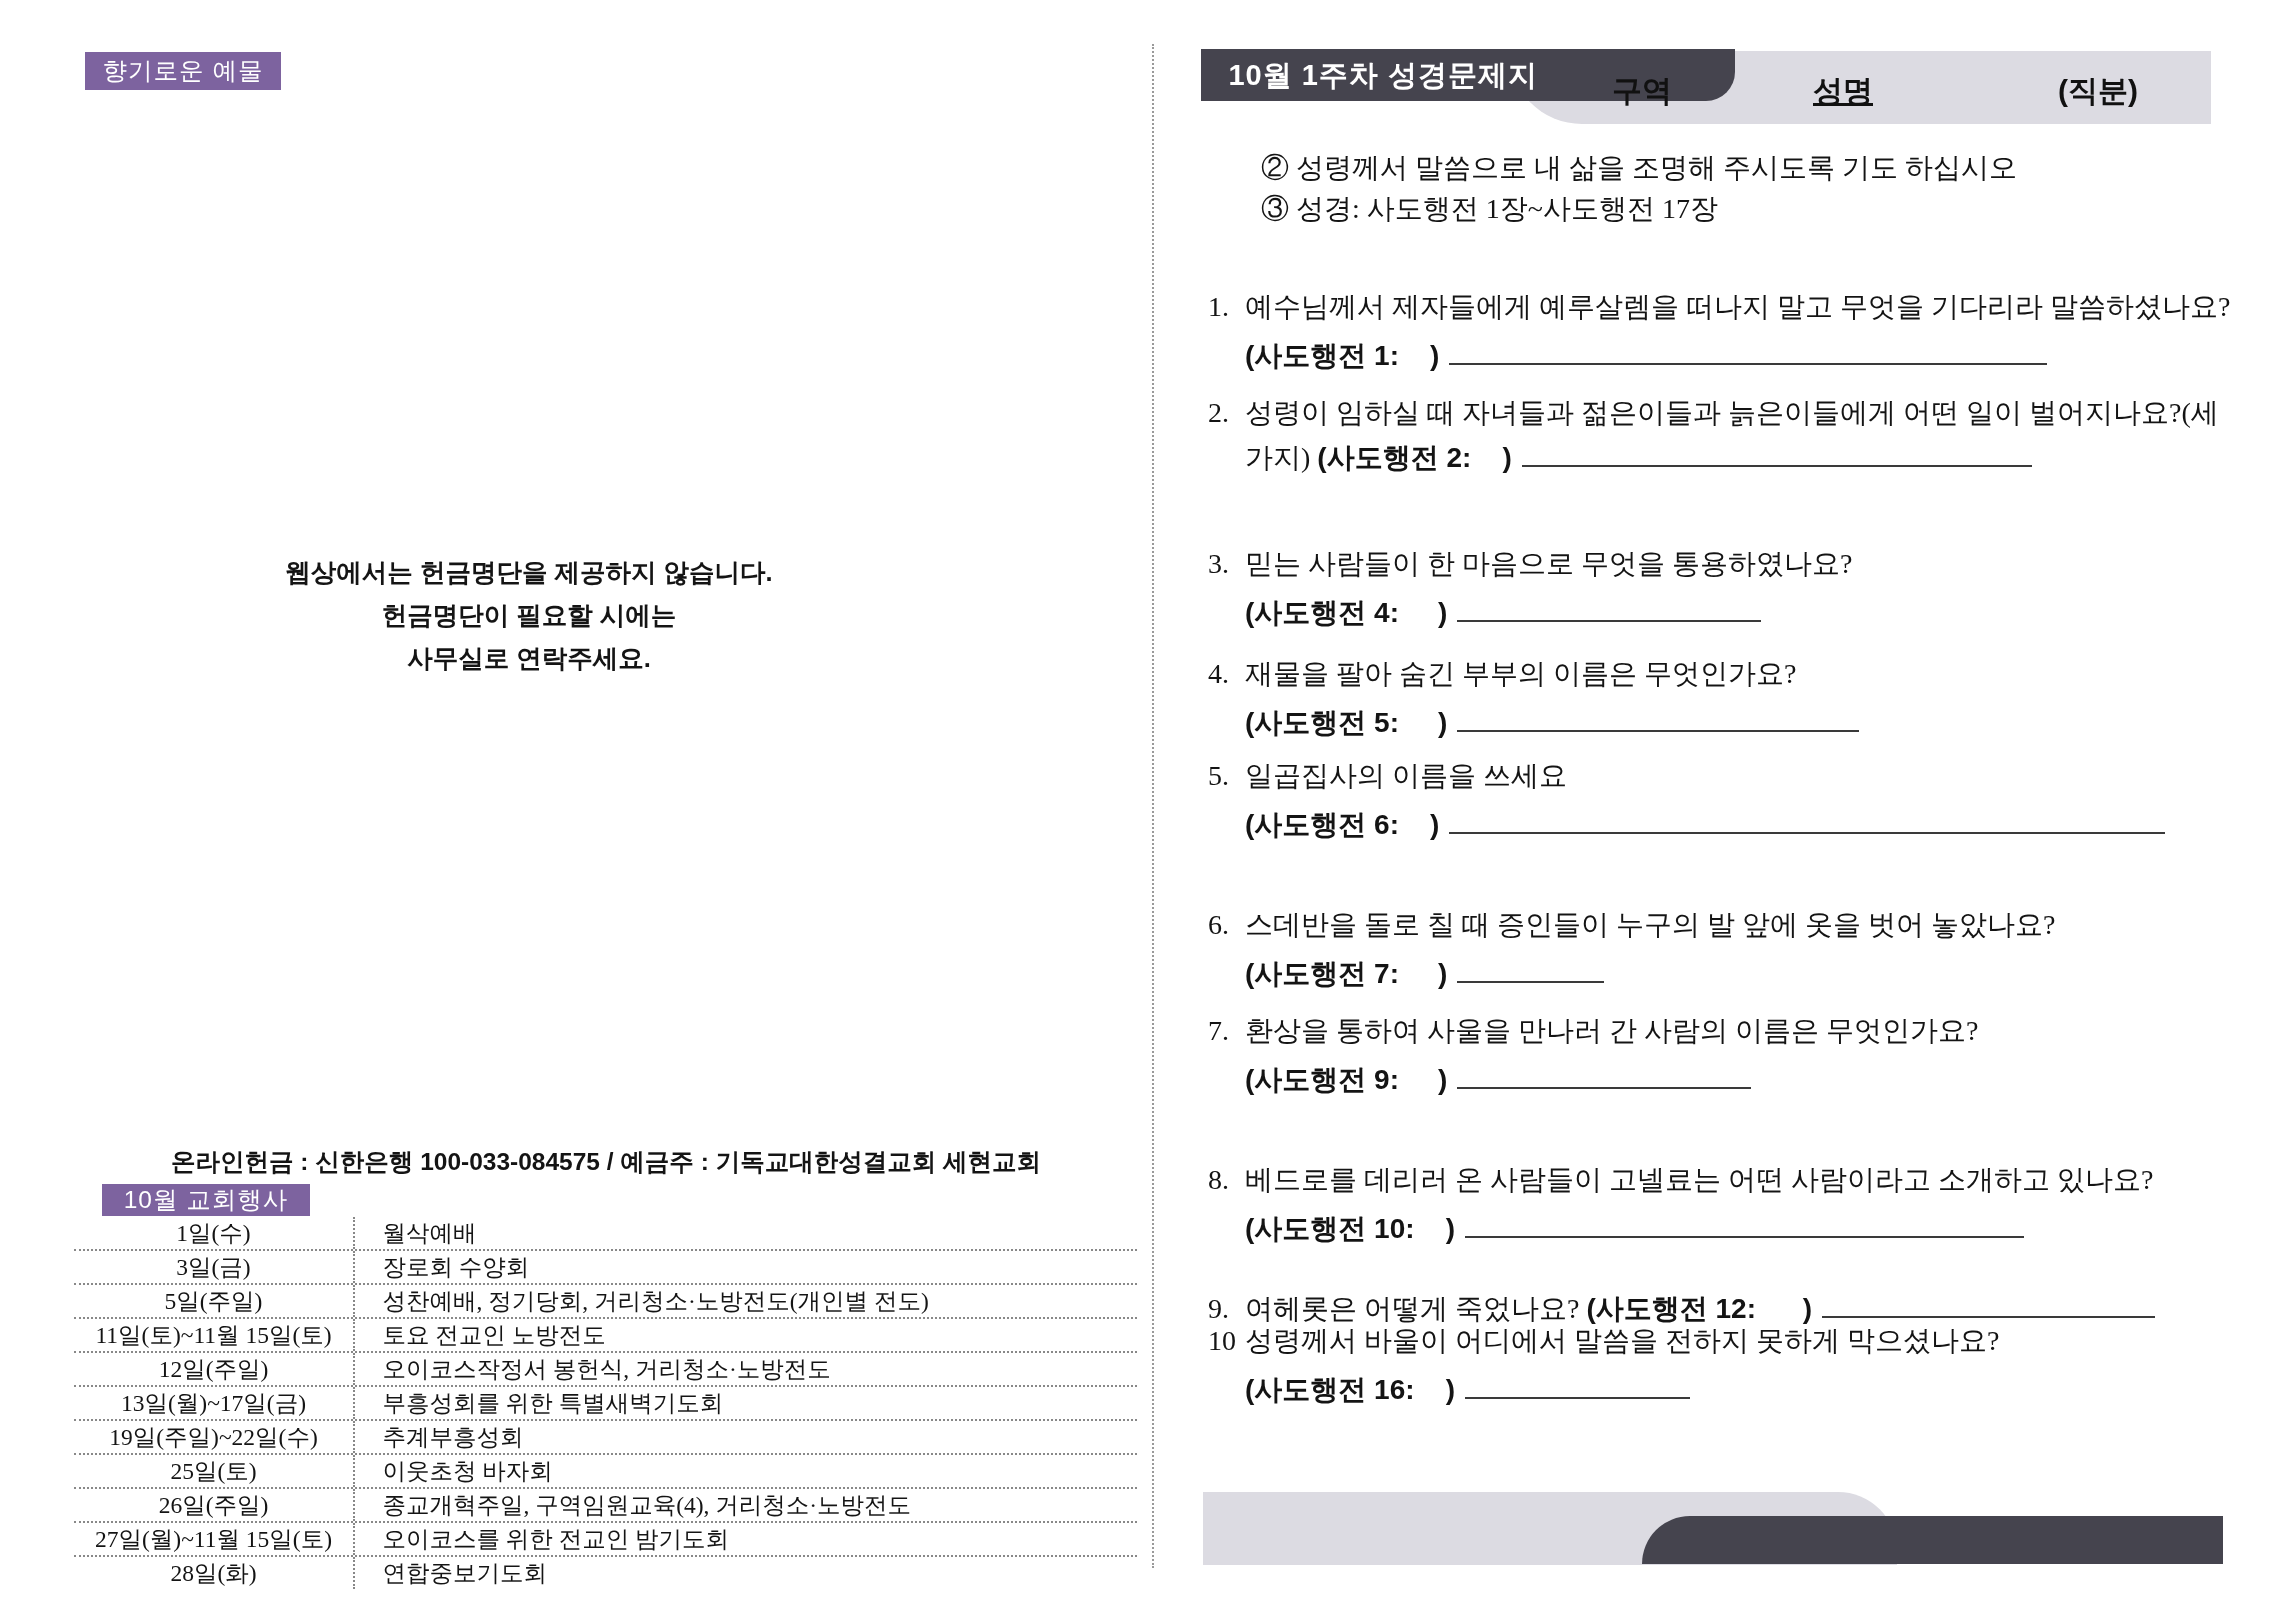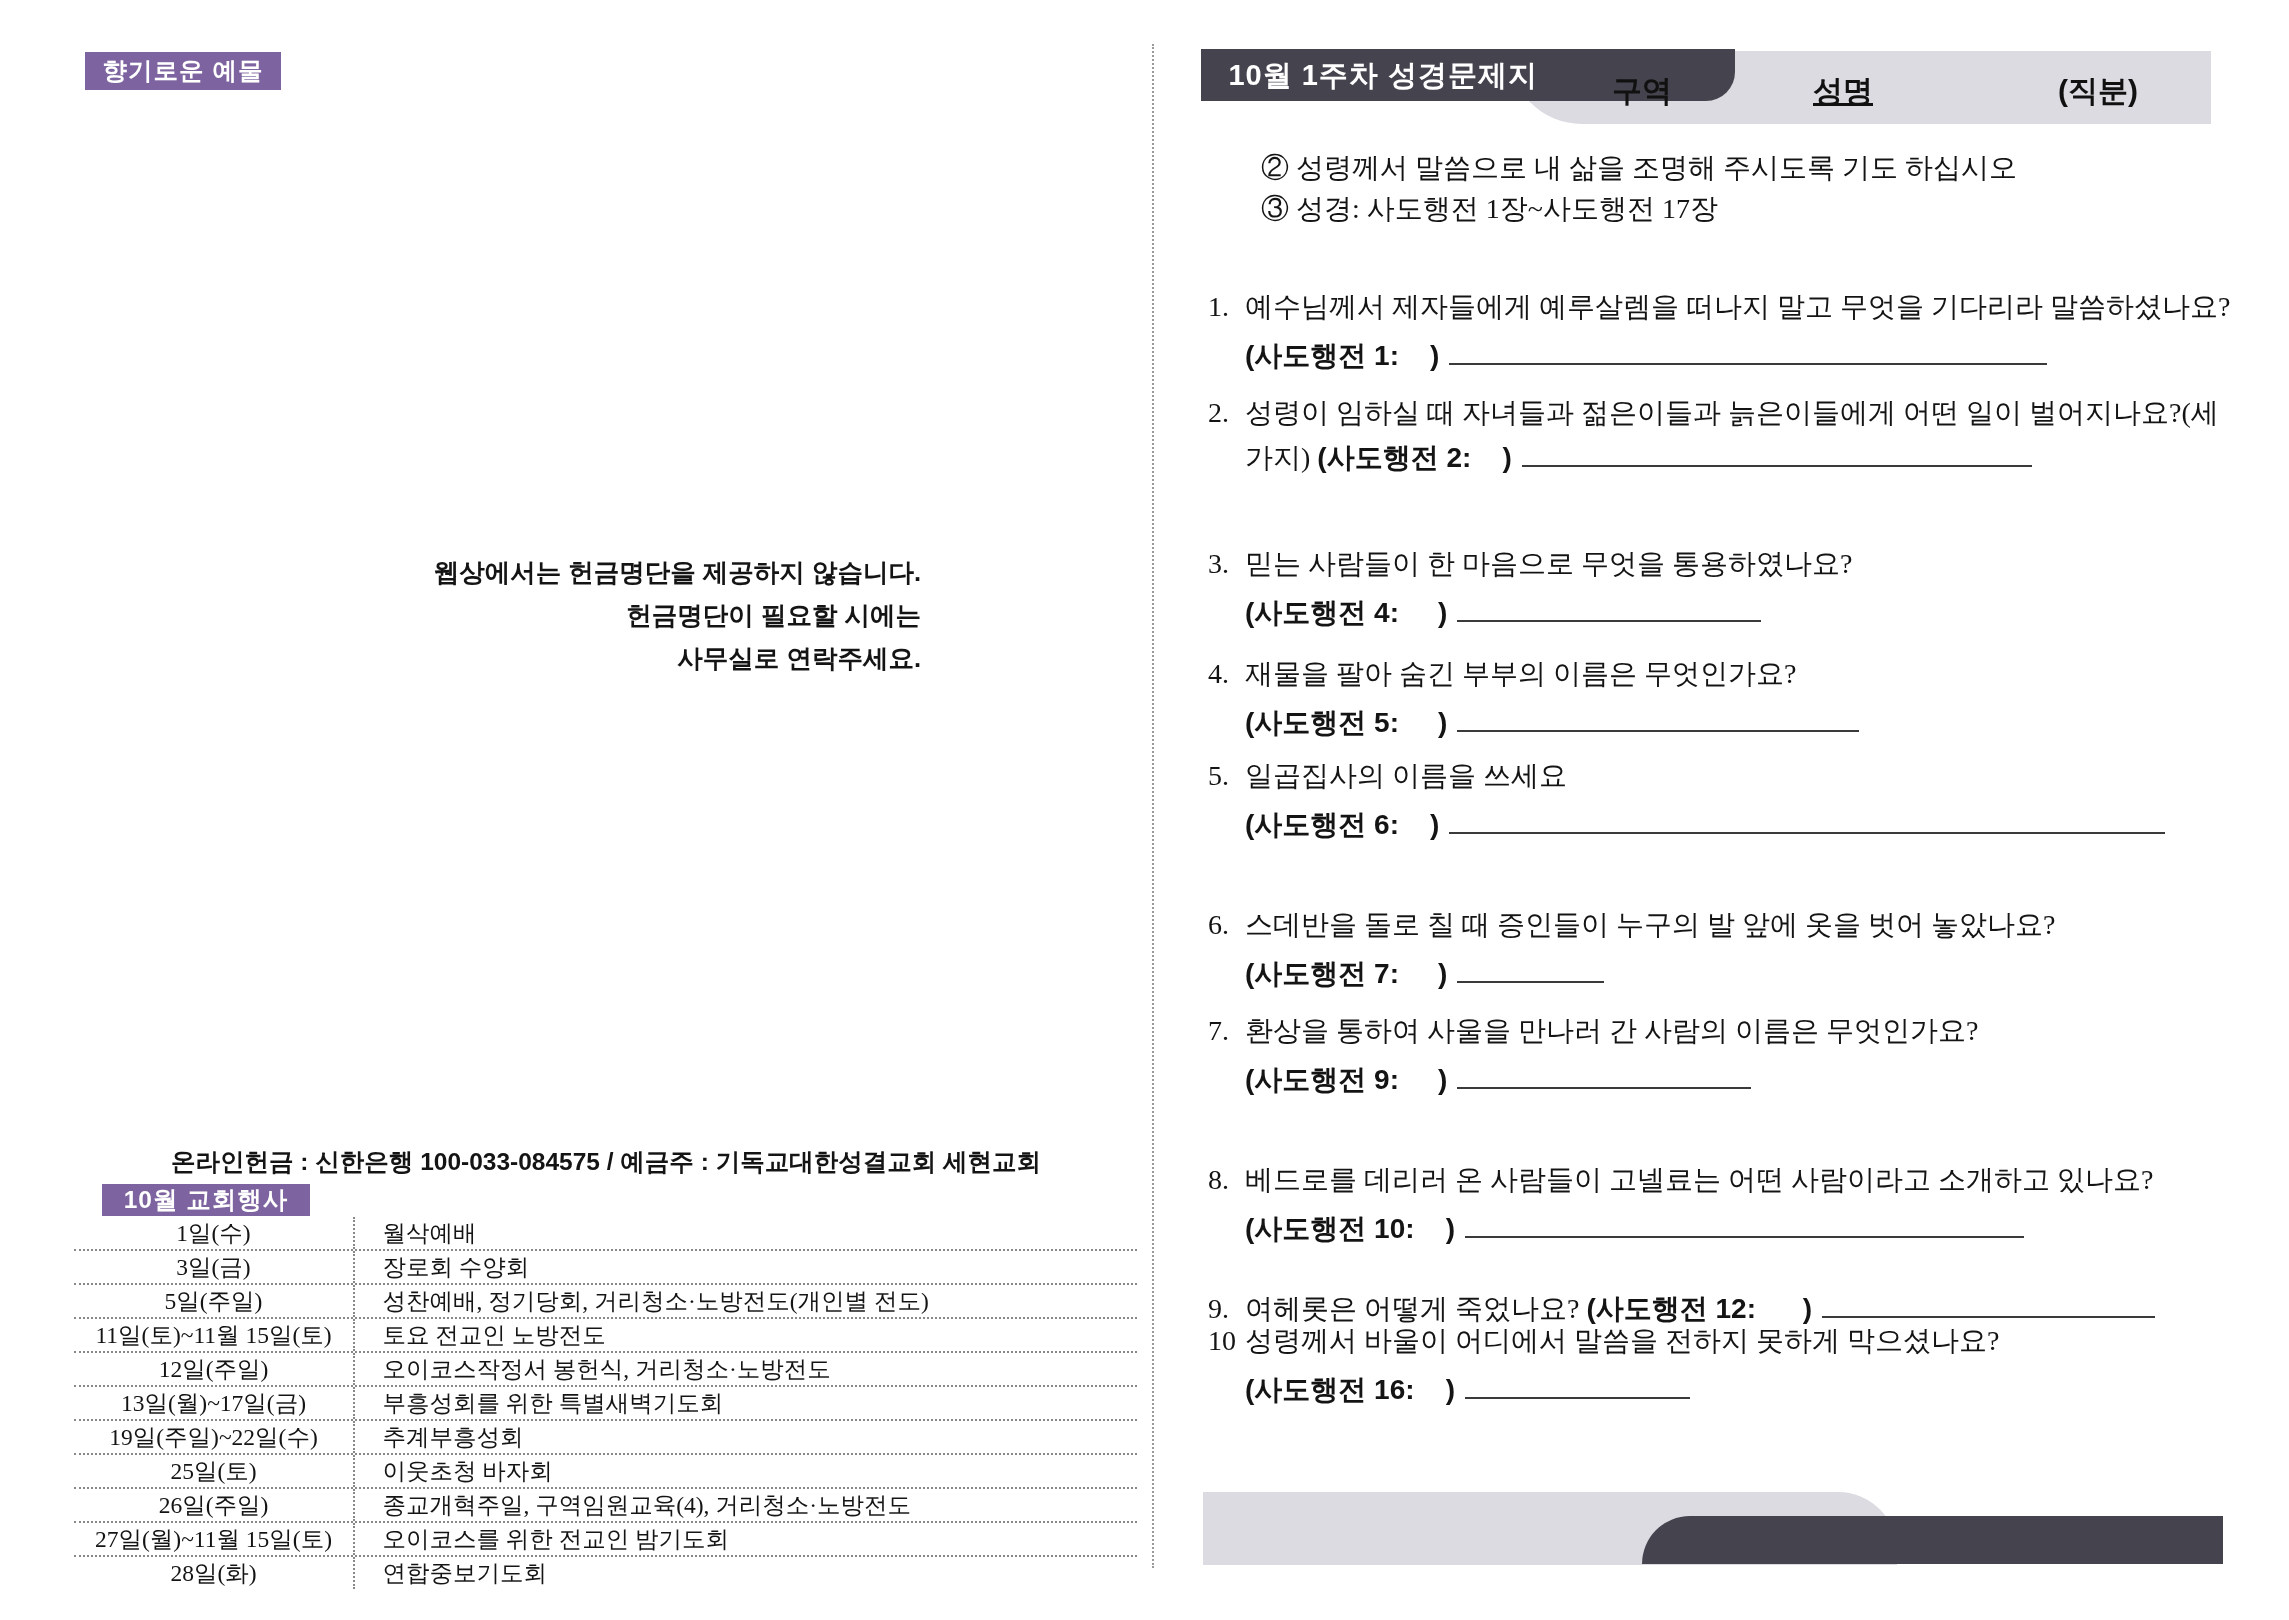--- a/index.html
+++ b/index.html
@@ -17,28 +17,28 @@
     overflow:hidden;
     font-family:"Liberation Serif","DejaVu Serif",serif;
     color:var(--ink);
   }
   
   .badge{
     position:absolute;
     background:var(--purple);
     color:#ffffff;
     font-family:"Liberation Sans","DejaVu Sans",sans-serif;
-    font-weight:bold;
+    font-weight:normal;
     text-align:center;
   }
   .offering-badge{left:85px;top:52px;width:196px;height:38px;font-size:24.5px;line-height:38px;letter-spacing:1px;}
   .events-badge{left:86px;top:1184px;width:208px;height:32px;font-size:24.5px;line-height:32px;letter-spacing:1px;margin-left:16px;}
   .notice{
     position:absolute;left:137px;top:551px;width:784px;
-    text-align:right;
+    text-align:center;
     font-family:"Liberation Sans","DejaVu Sans",sans-serif;
     font-weight:bold;font-size:25.5px;line-height:43px;
   }
   .online-line{
     position:absolute;left:59px;top:1145px;width:1094px;
     text-align:center;
     font-family:"Liberation Sans","DejaVu Sans",sans-serif;
     font-weight:bold;font-size:24.5px;
   }
   .events-table{

